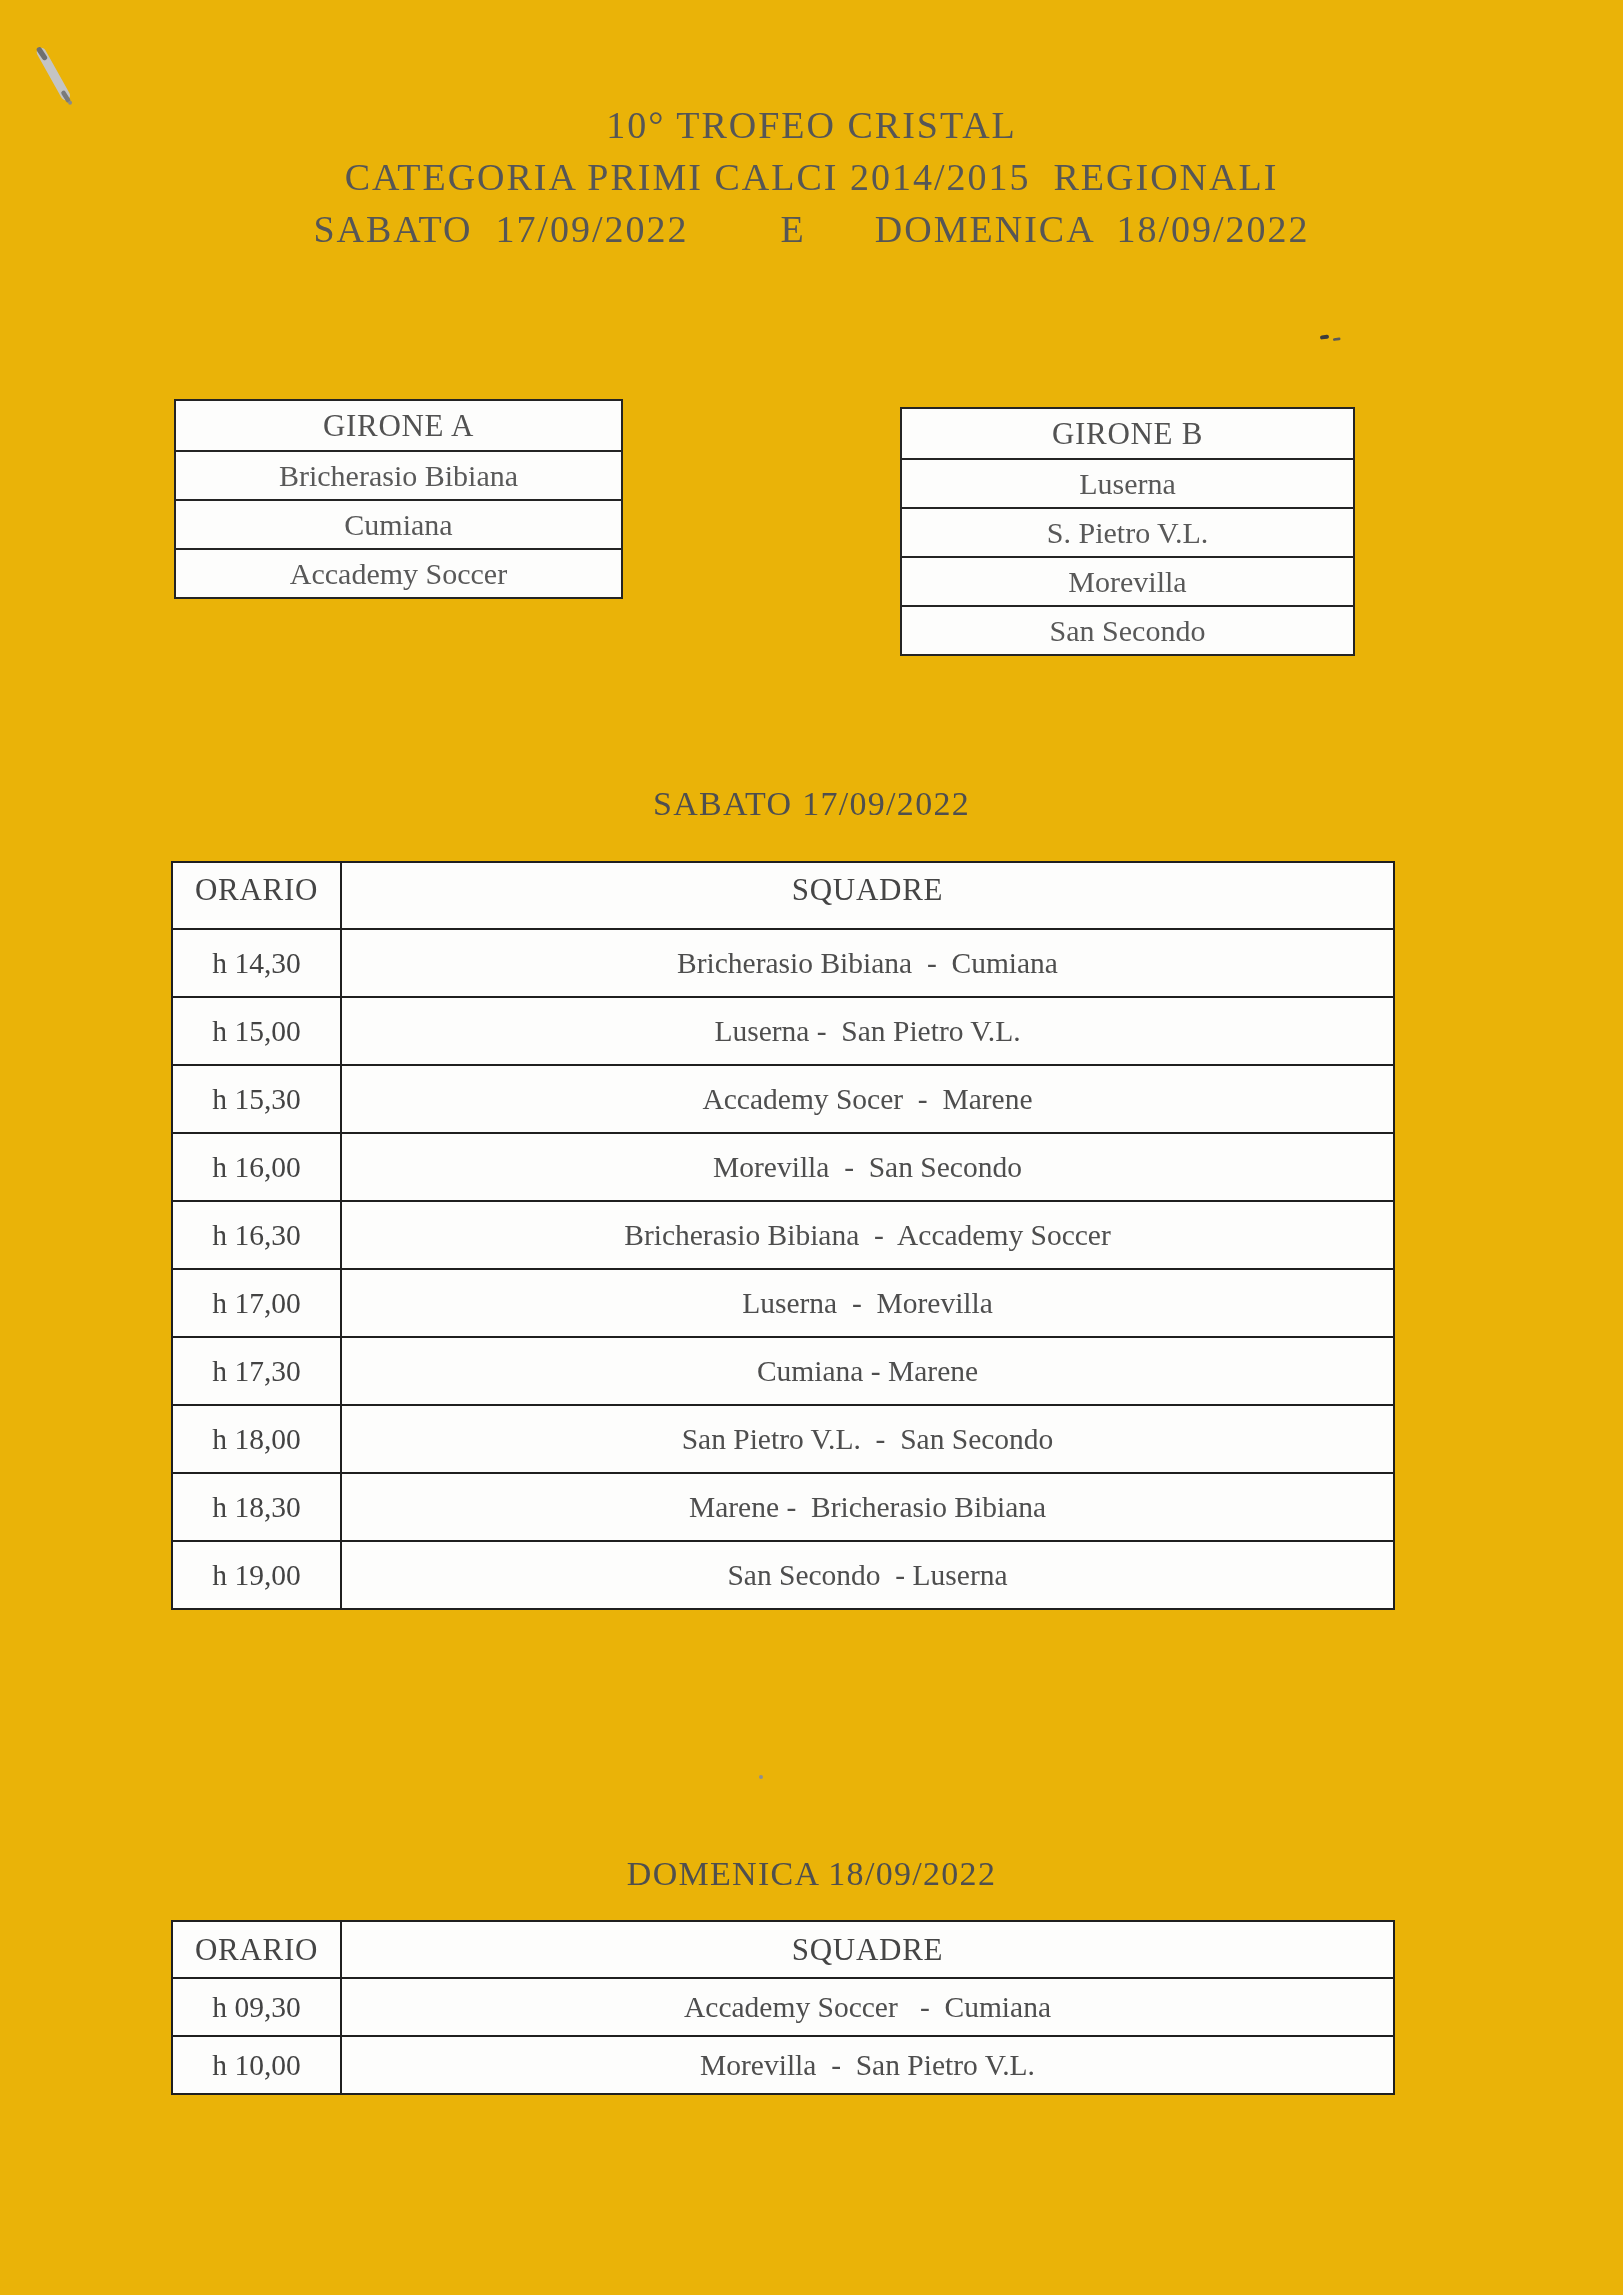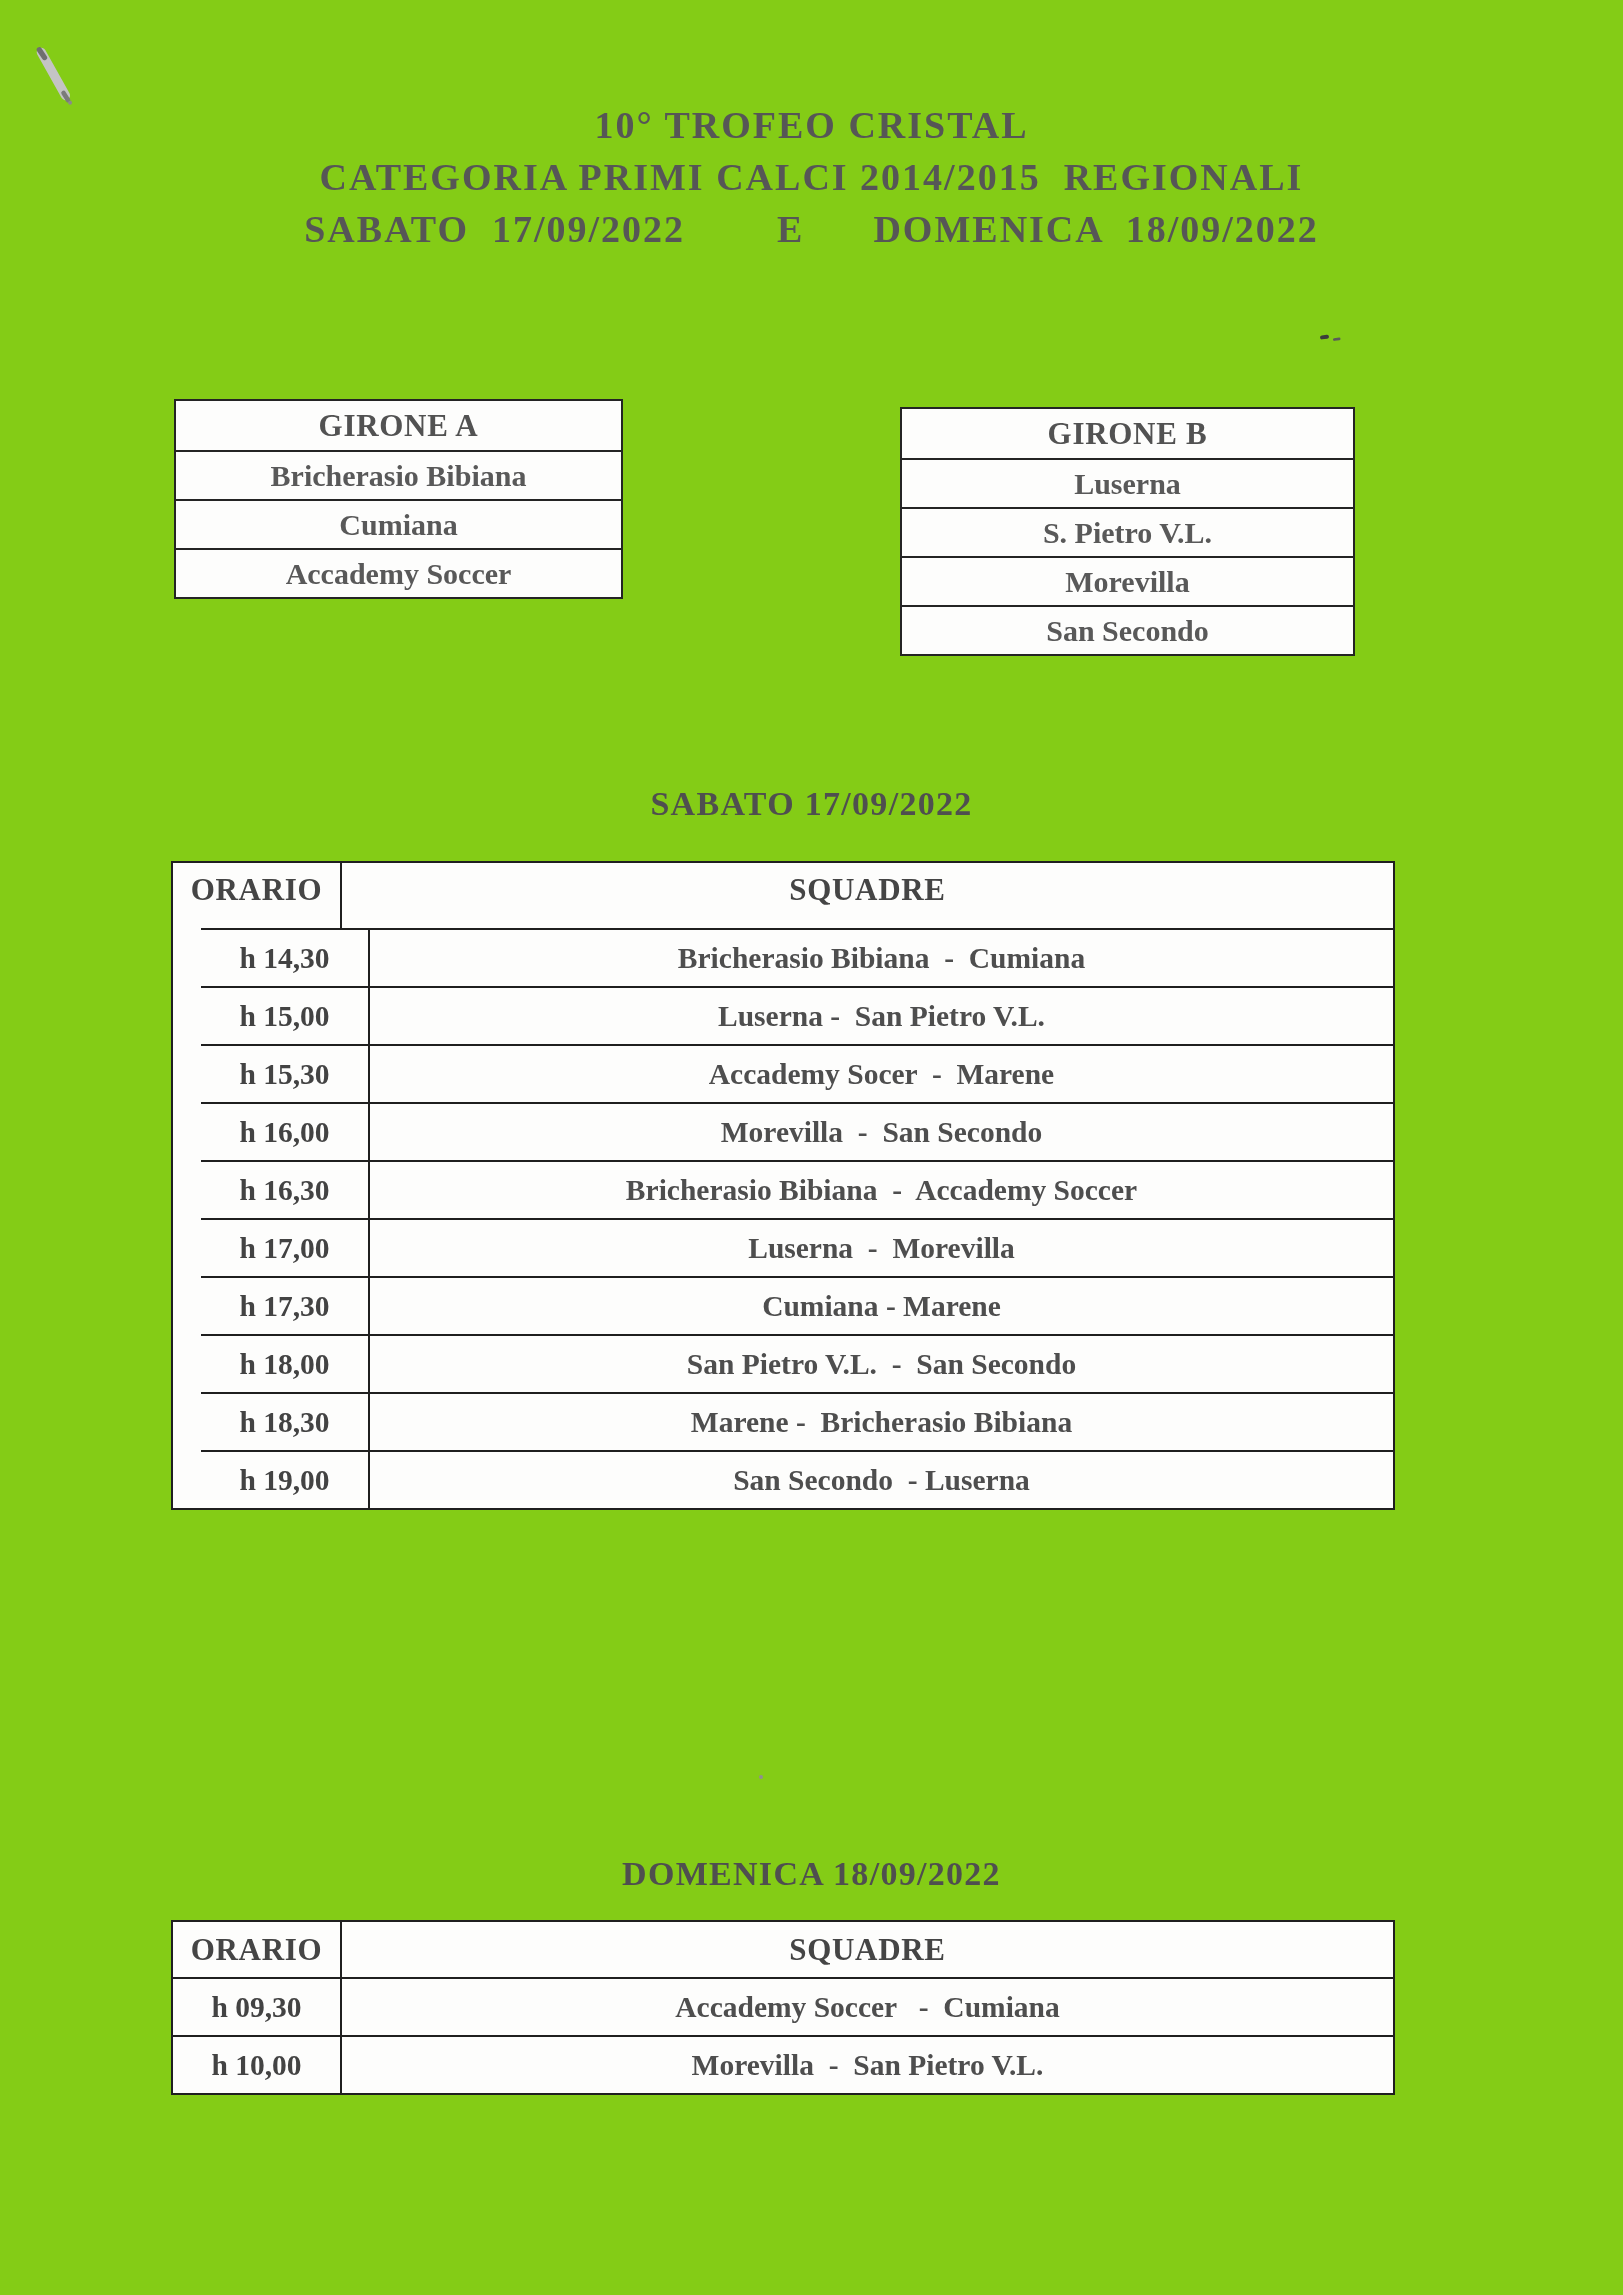--- a/index.html
+++ b/index.html
@@ -1,23 +1,23 @@
 <!DOCTYPE html>
 <html style="font-size:10.5px"><head>
 <meta charset="utf-8">
 <style>
   * { margin: 0; padding: 0; box-sizing: border-box; }
   html, body { background: #e8e8e8; }
   #page {
     position: relative;
     width: 1623px;
     height: 2295px;
-    background: #84cc16;
+    background: #eab308;
     font-family: "Liberation Serif", "DejaVu Serif", serif;
-    font-weight: bold;
+    font-weight: normal;
     color: #4a4a4a;
     overflow: hidden;
   }
 
   
   .pen-stroke { position: absolute; left: 0; top: 0; }
   .speck {
     position: absolute;
     width: 9.2px; height: 3.9px;
     border-radius: 2px;
@@ -115,21 +115,21 @@
     font-size: 31px;
     color: #454545;
     letter-spacing: 0.7px;
   }
   
   .hdr-tall { height: 65px; }
   .hdr-tall .cell-time, .hdr-tall .cell-match {
     align-items: flex-start;
     padding-top: 9.2px;
   }
-  .row-std { height: 58px; margin-left: 28px; }
+  .row-std { height: 68px; }
   .hdr-short { height: 55px; }
   .row-sun { height: 58px; }
 </style>
 </head>
 <body>
 
 <div id="page">
 
   <svg class="pen-stroke" width="131" height="144" viewBox="0 0 200 220">
     <line x1="63" y1="80" x2="100" y2="146" stroke="#c4c4c4" stroke-width="14" stroke-linecap="round"></line>

